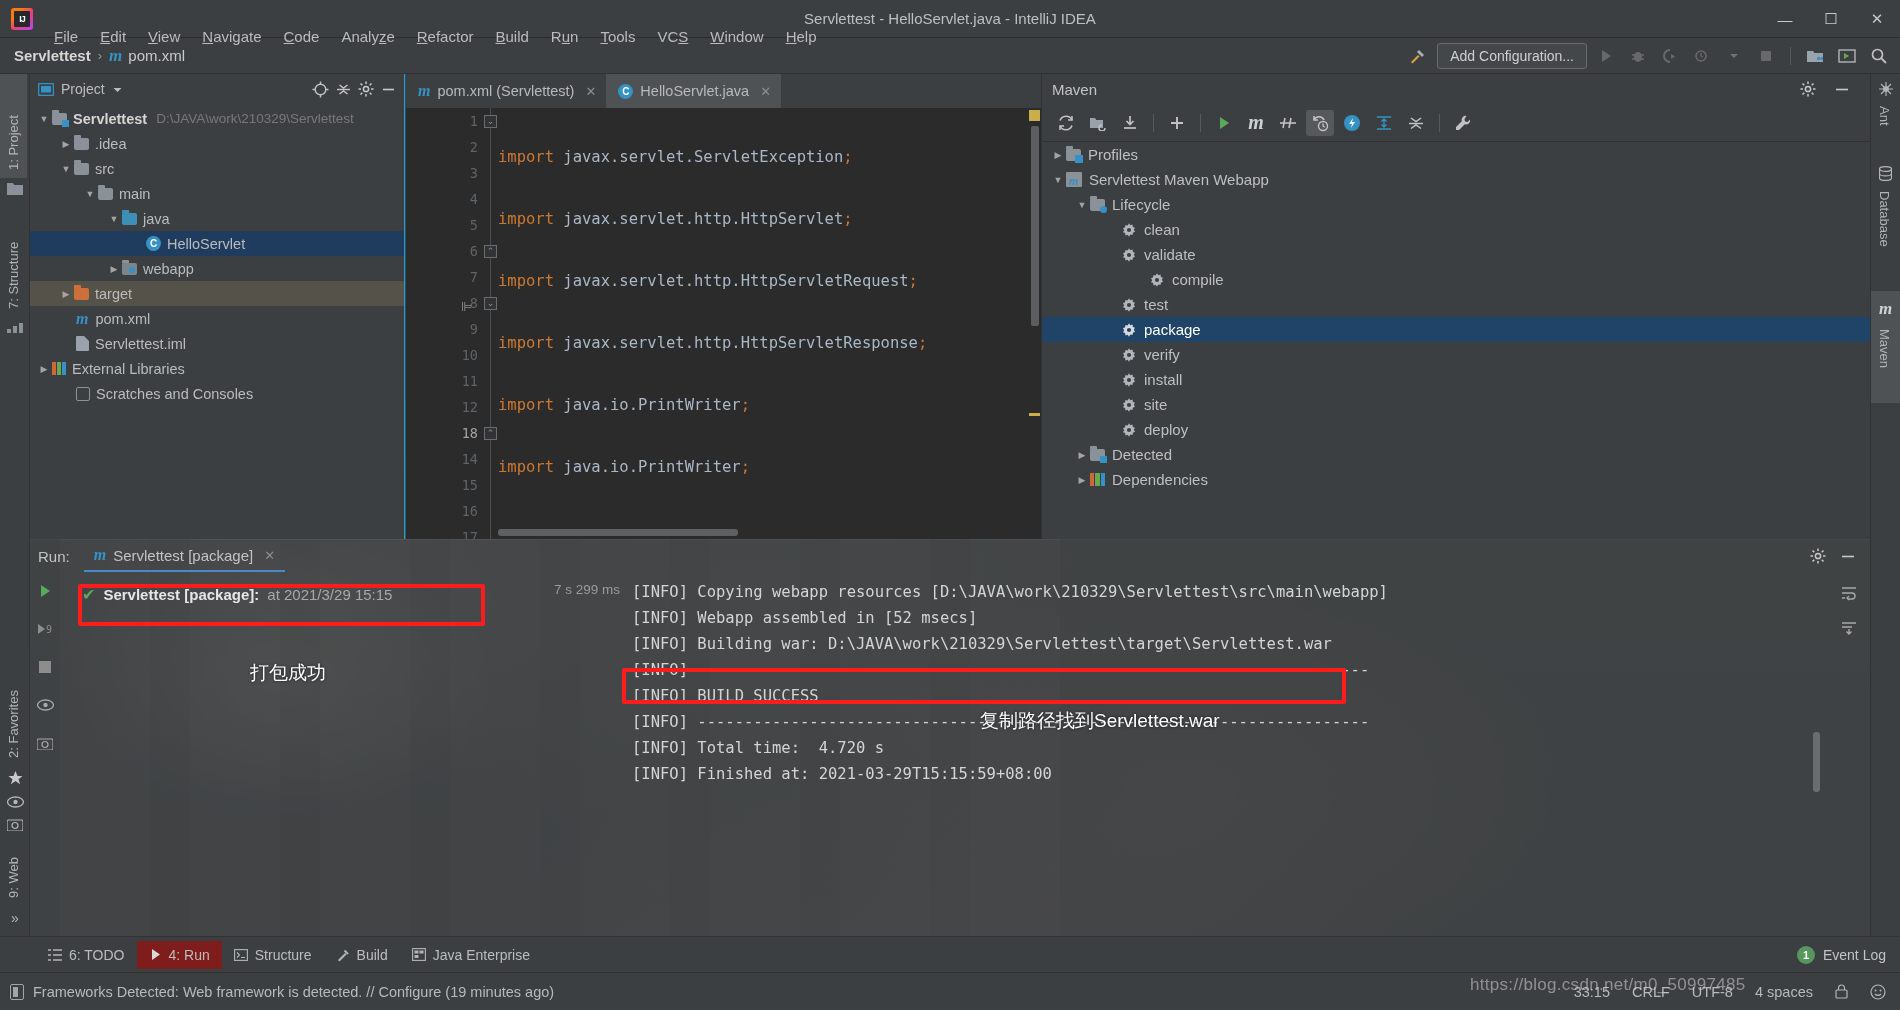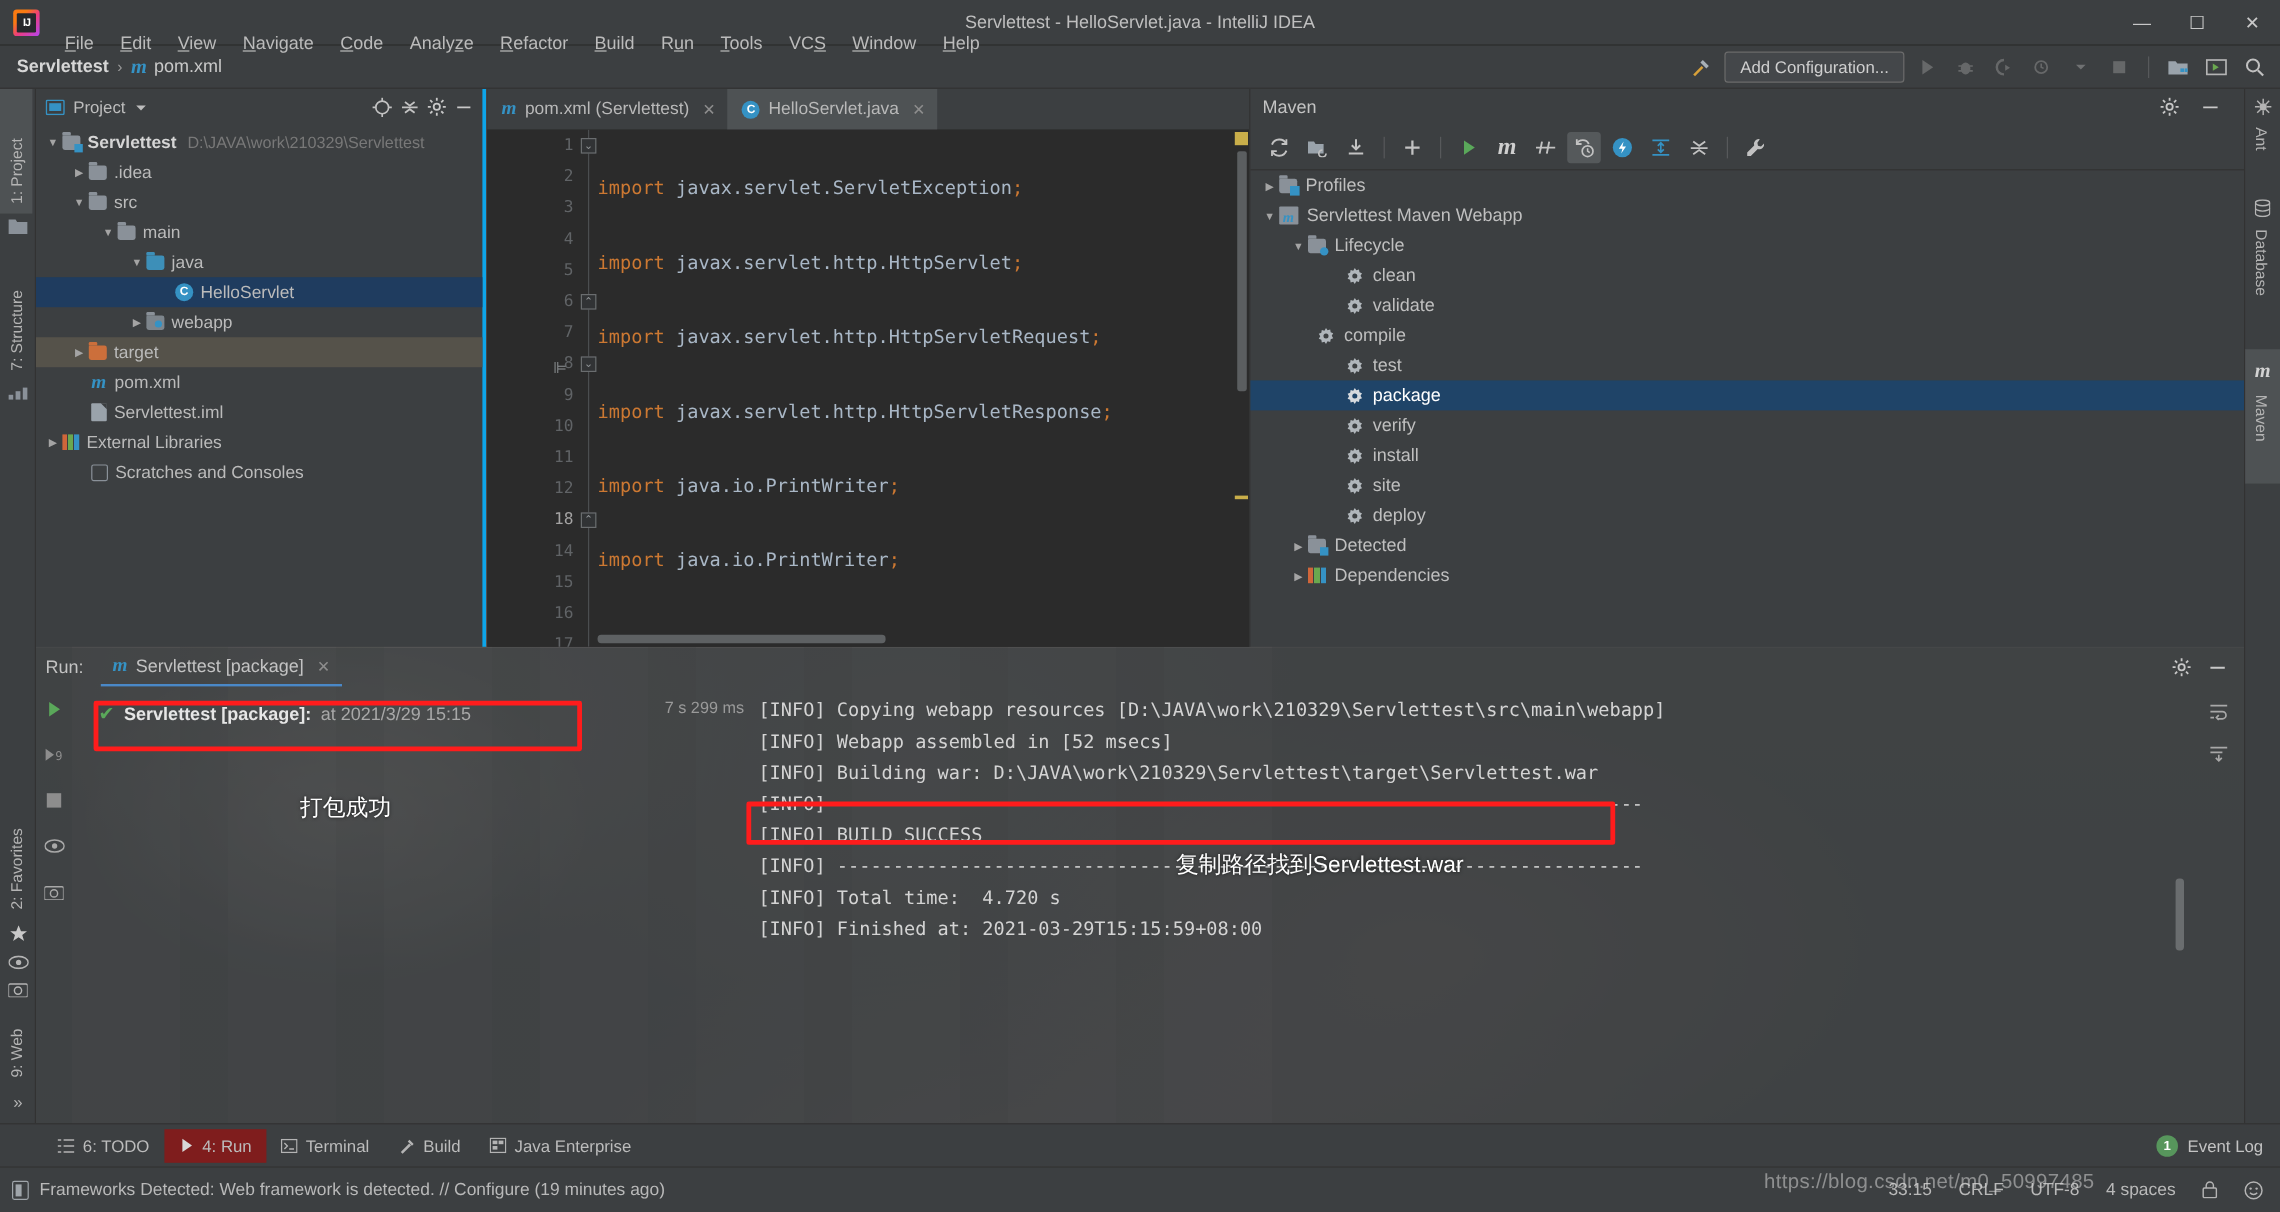--- a/index.html
+++ b/index.html
@@ -97,21 +97,21 @@
   
   .rightstrip {
     position: absolute; right: 0; top: 74px; width: 30px; height: 862px;
     background: #3c3f41; z-index: 25; border-left: 1px solid #323232;
   }
   .rightstrip .vtab { writing-mode: vertical-rl; transform: none; }
 
   
   .projpanel {
     position: absolute; left: 30px; top: 74px; width: 375px; height: 465px;
-    background: #3c3f41; z-index: 20; border-right: 3px solid #0ea5e9;
+    background: #3c3f41; z-index: 20; border-right: 1px solid #0ea5e9;
   }
   .panel-head {
     height: 30px; display: flex; align-items: center; padding: 0 8px; gap: 7px;
     font-size: 14px; color: #bdbdbd;
   }
   .panel-head .spacer { flex: 1; }
   .tree { font-size: 14.5px; color: #bbbbbb; padding-top: 2px; }
   .trow { height: 25px; display: flex; align-items: center; padding-left: 6px; white-space: nowrap; }
   .trow.sel { background: #1f3c5f; }
   .trow.hl { background: #55524a; }
@@ -741,21 +741,21 @@
       </div>
       <div class="mrow" style="padding-left:80px">
         <span class="gear">
             <svg width="14" height="14" viewBox="0 0 14 14">
               <path d="M7 0.3l1.3 1.9 2.2-.6.4 2.3 2.1.9-1.2 2 1.2 2-2.1.9-.4 2.3-2.2-.6L7 13.7l-1.3-1.9-2.2.6-.4-2.3L1 9.2l1.2-2L1 5.2l2.1-.9.4-2.3 2.2.6z" fill="#b0b6bb"></path>
               <circle cx="7" cy="7" r="2.1" fill="#3c3f41"></circle>
             </svg>
           </span>
         <span>validate</span>
       </div>
-      <div class="mrow" style="padding-left:56px">
+      <div class="mrow" style="padding-left:108px">
         <span class="gear">
             <svg width="14" height="14" viewBox="0 0 14 14">
               <path d="M7 0.3l1.3 1.9 2.2-.6.4 2.3 2.1.9-1.2 2 1.2 2-2.1.9-.4 2.3-2.2-.6L7 13.7l-1.3-1.9-2.2.6-.4-2.3L1 9.2l1.2-2L1 5.2l2.1-.9.4-2.3 2.2.6z" fill="#b0b6bb"></path>
               <circle cx="7" cy="7" r="2.1" fill="#3c3f41"></circle>
             </svg>
           </span>
         <span>compile</span>
       </div>
       <div class="mrow" style="padding-left:80px">
         <span class="gear">
@@ -940,21 +940,21 @@
         </span>
       <span>4: Run</span>
     </div>
     <div class="btab">
       <span>
           <svg width="14" height="12" viewBox="0 0 14 12">
             <rect x="0.6" y="0.6" width="12.8" height="10.8" stroke="#b4b4b4" stroke-width="1.1" fill="none"></rect>
             <path d="M3 3.5l2.5 2.5L3 8.5M7 8.5h4" stroke="#b4b4b4" stroke-width="1.1" fill="none"></path>
           </svg>
         </span>
-      <span>Terminal</span>
+      <span>Structure</span>
     </div>
     <div class="btab">
       <span>
           <svg width="14" height="14" viewBox="0 0 14 14">
             <path d="M2 12l7-7 1.5 1.5-7 7z" fill="#b4b4b4"></path>
             <path d="M8.5 2.5L12 6" stroke="#b4b4b4" stroke-width="2"></path>
           </svg>
         </span>
       <span>Build</span>
     </div>

